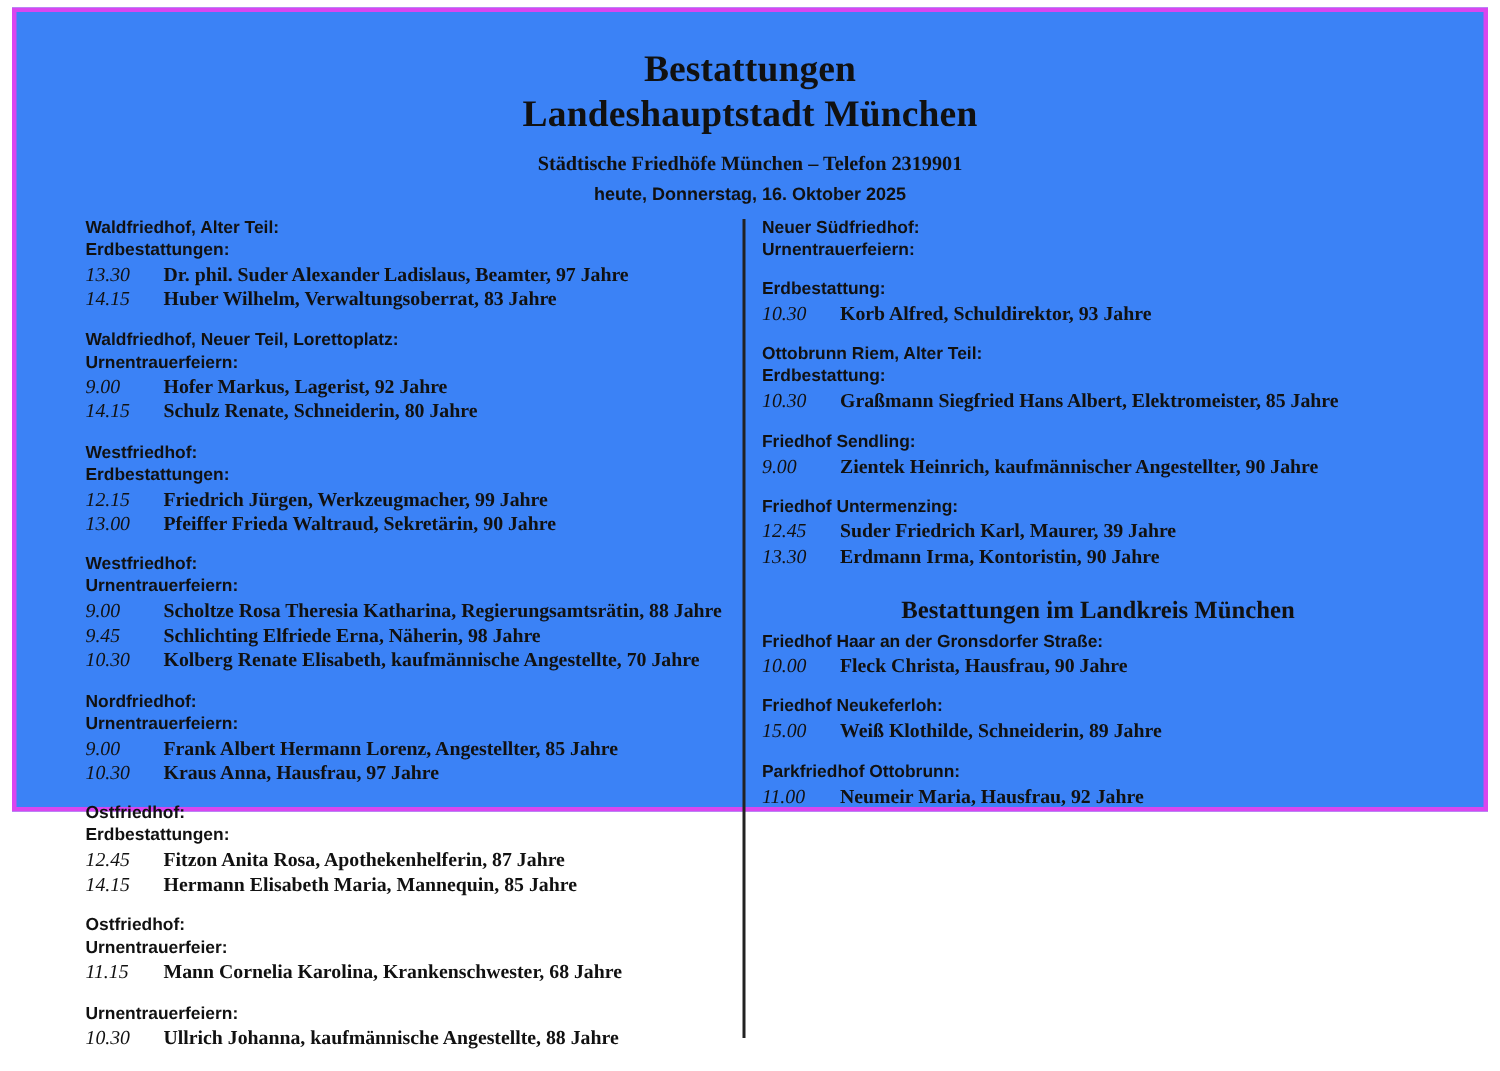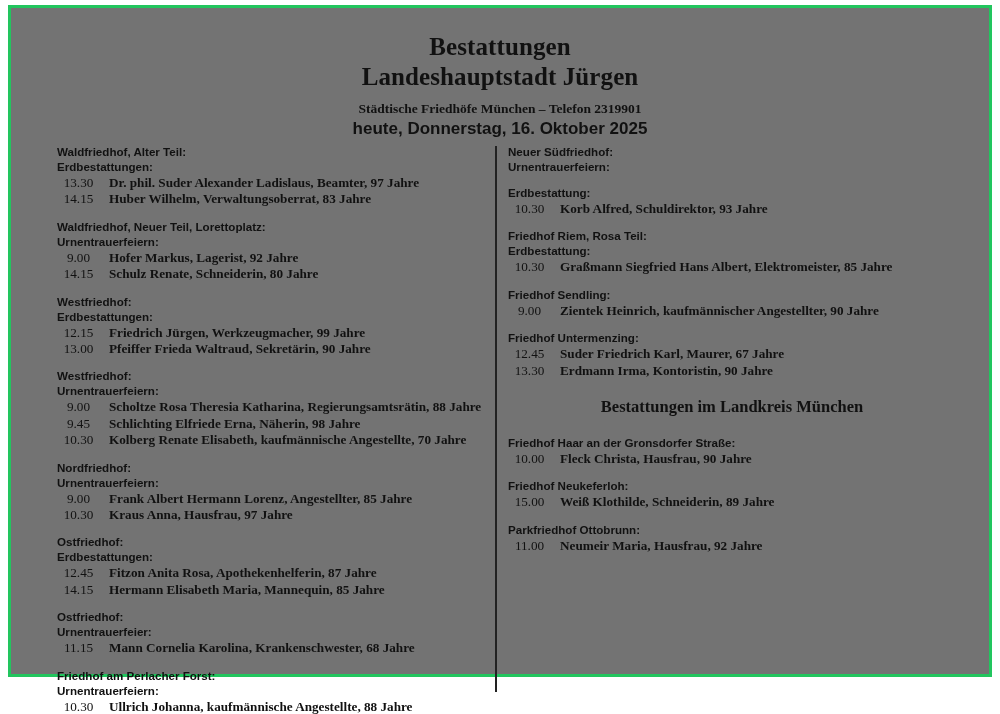--- a/index.html
+++ b/index.html
@@ -15,24 +15,24 @@
     font-family: "Liberation Serif", "DejaVu Serif", serif;
     color: #111111;
     -webkit-font-smoothing: antialiased;
   }
 
   .page {
     position: absolute;
     left: 8px;
     top: 5px;
     width: 984px;
-    height: 672px;
-    border: 3px solid #22c55e;
+    height: 536px;
+    border: 3px solid #d946ef;
     box-sizing: border-box;
-    background: #737373;
+    background: #3b82f6;
   }
 
   .inner {
     position: absolute;
     left: 0;
     top: 0;
     right: 0;
     bottom: 0;
   }
 
@@ -54,21 +54,21 @@
   .masthead-sub {
     font-family: Liberation Serif, serif;
     font-weight: bold;
     font-size: 13.5px;
     line-height: 20px;
     margin-top: 7px;
   }
   .masthead-sub-2 {
     font-family: "Liberation Sans", "DejaVu Sans", sans-serif;
     font-weight: bold;
-    font-size: 17px;
+    font-size: 12px;
     line-height: 20px;
   }
 
   
   .columns {
     position: absolute;
     left: 0;
     top: 136px;
     right: 0;
     bottom: 8px;
@@ -109,47 +109,48 @@
   .entry {
     font-family: "Liberation Serif", "DejaVu Serif", serif;
     font-size: 13.2px;
     line-height: 16.4px;
     white-space: nowrap;
     display: block;
   }
   .entry .time {
     display: inline-block;
     width: 52px;
-    text-align: center;
+    text-align: left;
     padding-right: 9px;
     box-sizing: border-box;
+    font-style: italic;
   }
   .entry .surname { font-weight: bold; }
   .entry .rest { font-weight: bold; }
 
   
   .landkreis-title {
     font-family: "Liberation Serif", "DejaVu Serif", serif;
     font-weight: bold;
     font-size: 16.5px;
     line-height: 21px;
     text-align: center;
     margin-top: 17px;
-    margin-bottom: 18px;
+    margin-bottom: 3px;
   }
 </style>
 </head>
 <body>
 
 <div class="page">
   <div class="inner">
 
     <div class="masthead">
       <div class="masthead-title">Bestattungen</div>
-      <div class="masthead-title">Landeshauptstadt Jürgen</div>
+      <div class="masthead-title">Landeshauptstadt München</div>
       <div class="masthead-sub">Städtische Friedhöfe München – Telefon 2319901</div>
       <div class="masthead-sub-2">heute, Donnerstag, 16. Oktober 2025</div>
     </div>
 
     <div class="columns">
       <div class="divider"></div>
 
       <div class="col col-left" id="col-left">
           <div class="section">
             <div class="sec-head">Waldfriedhof, Alter Teil:</div>
@@ -201,56 +202,55 @@
             </div>
           </div>
           <div class="section">
             <div class="sec-head">Ostfriedhof:</div>
             <div class="sec-sub">Urnentrauerfeier:</div>
             <div class="entries">
               <div class="entry"><span class="time">11.15</span><span class="surname">Mann</span><span class="rest"> Cornelia Karolina, Krankenschwester, 68 Jahre</span></div>
             </div>
           </div>
           <div class="section">
-            <div class="sec-head">Friedhof am Perlacher Forst:</div>
             <div class="sec-sub">Urnentrauerfeiern:</div>
             <div class="entries">
               <div class="entry"><span class="time">10.30</span><span class="surname">Ullrich</span><span class="rest"> Johanna, kaufmännische Angestellte, 88 Jahre</span></div>
             </div>
           </div>
         </div>
 
       <div class="col col-right" id="col-right">
           <div class="section">
             <div class="sec-head">Neuer Südfriedhof:</div>
             <div class="sec-sub">Urnentrauerfeiern:</div>
           </div>
           <div class="section">
             <div class="sec-sub">Erdbestattung:</div>
             <div class="entries">
               <div class="entry"><span class="time">10.30</span><span class="surname">Korb</span><span class="rest"> Alfred, Schuldirektor, 93 Jahre</span></div>
             </div>
           </div>
           <div class="section">
-            <div class="sec-head">Friedhof Riem, Rosa Teil:</div>
+            <div class="sec-head">Ottobrunn Riem, Alter Teil:</div>
             <div class="sec-sub">Erdbestattung:</div>
             <div class="entries">
               <div class="entry"><span class="time">10.30</span><span class="surname">Graßmann</span><span class="rest"> Siegfried Hans Albert, Elektromeister, 85 Jahre</span></div>
             </div>
           </div>
           <div class="section">
             <div class="sec-head">Friedhof Sendling:</div>
             <div class="entries">
               <div class="entry"><span class="time">9.00</span><span class="surname">Zientek</span><span class="rest"> Heinrich, kaufmännischer Angestellter, 90 Jahre</span></div>
             </div>
           </div>
           <div class="section">
             <div class="sec-head">Friedhof Untermenzing:</div>
             <div class="entries">
-              <div class="entry"><span class="time">12.45</span><span class="surname">Suder</span><span class="rest"> Friedrich Karl, Maurer, 67 Jahre</span></div>
+              <div class="entry"><span class="time">12.45</span><span class="surname">Suder</span><span class="rest"> Friedrich Karl, Maurer, 39 Jahre</span></div>
               <div class="entry"><span class="time">13.30</span><span class="surname">Erdmann</span><span class="rest"> Irma, Kontoristin, 90 Jahre</span></div>
             </div>
           </div>
           <div class="landkreis-title">Bestattungen im Landkreis München</div>
           <div class="section">
             <div class="sec-head">Friedhof Haar an der Gronsdorfer Straße:</div>
             <div class="entries">
               <div class="entry"><span class="time">10.00</span><span class="surname">Fleck</span><span class="rest"> Christa, Hausfrau, 90 Jahre</span></div>
             </div>
           </div>

